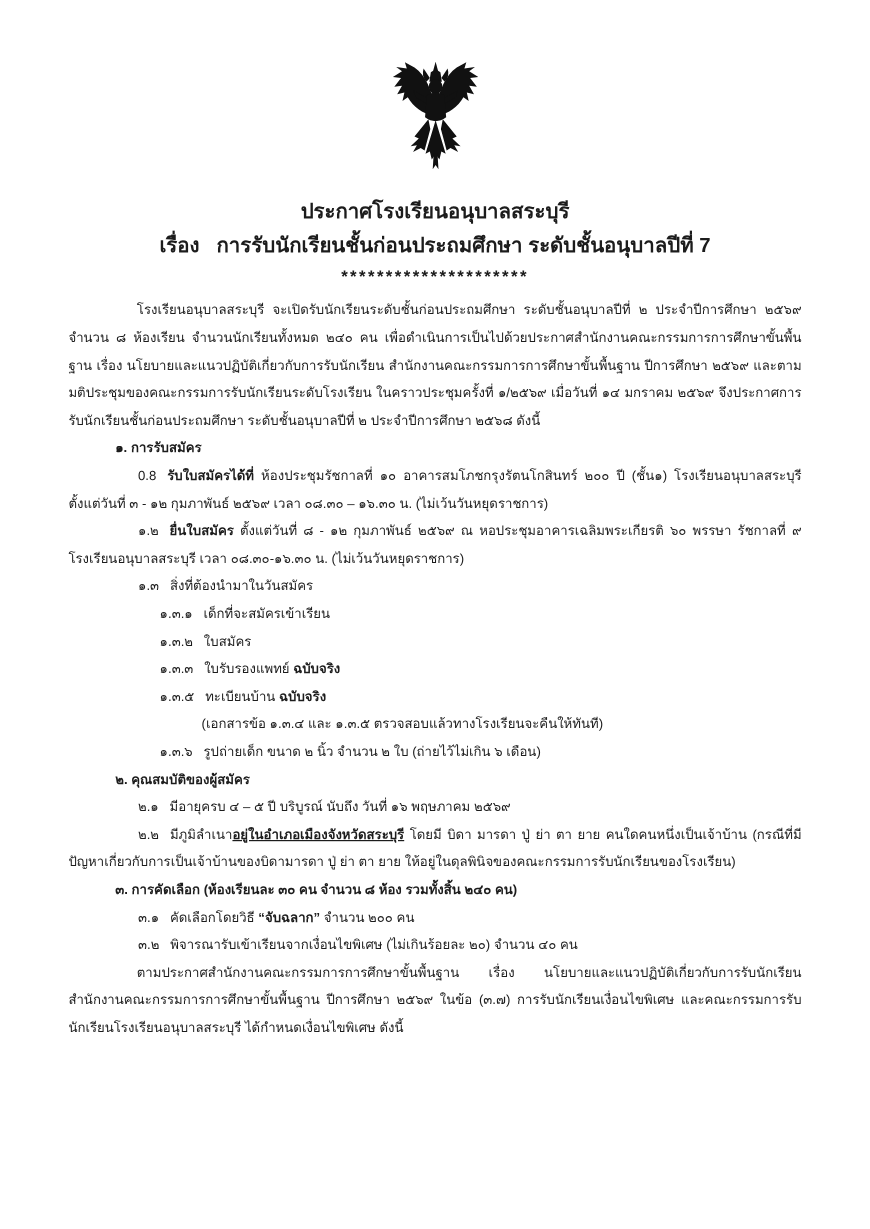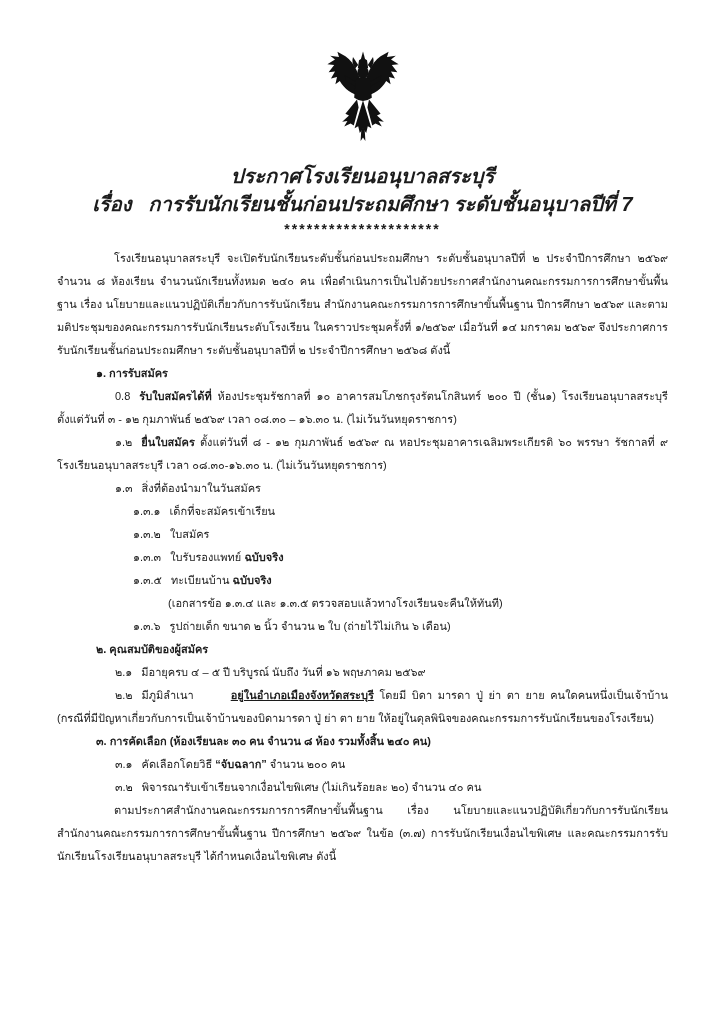--- a/index.html
+++ b/index.html
@@ -5,31 +5,31 @@
   * { margin:0; padding:0; box-sizing:border-box; }
   html,body { background:#ffffff; }
   body { font-family:"Liberation Sans","DejaVu Sans",sans-serif; color:#1c1c1c; }
   .page{
     width:725px; height:1024px; margin:0 auto; background:#fff;
     padding:50px 57px 20px 57px; overflow:hidden; position:relative;
   }
   .emblem-wrap{ text-align:center; margin-bottom:6px; }
   .emblem-wrap svg{ display:inline-block; }
   .title-block{ text-align:center; font-weight:bold; }
-  .title-line{ font-size:20px; line-height:28px; white-space:pre-wrap;font-style:italic; }
+  .title-line{ font-size:17px; line-height:28px; white-space:pre-wrap; }
   .stars{ text-align:center; font-weight:bold; font-size:14px; line-height:18px;
           letter-spacing:2px; margin:2px 0 9px 0; }
   .t{ font-size:11px; line-height:23px; text-align:justify; }
   .ind-para{ text-indent:57px; }
   .ind-head{ text-indent:39px; font-weight:bold; }
   .ind-item{ text-indent:58px; }
   .ind-sub{ text-indent:76px; }
   .ind-note{ text-indent:111px; }
   .num{ margin-right:9px; }
-  b.u{ text-decoration:underline;margin-left:37px; }
+  b.u{ text-decoration:underline; }
 </style>
 </head>
 <body>
 
 <div class="page">
 
   <div class="emblem-wrap">
     <svg width="96" height="102" viewBox="0 0 120 124" aria-hidden="true">
       <g fill="#111">
 

